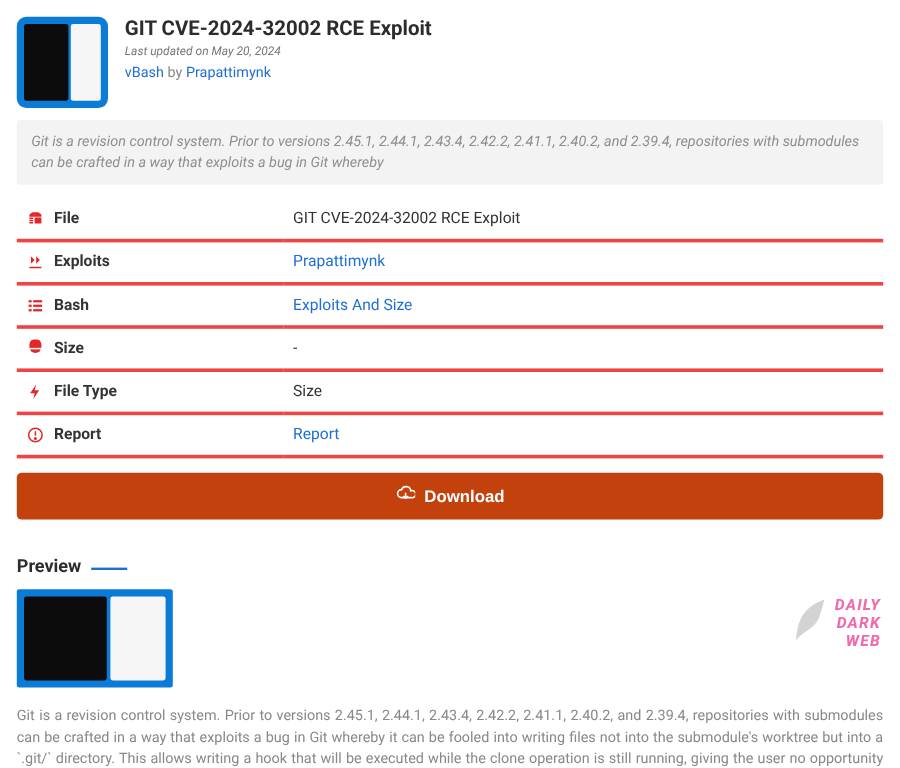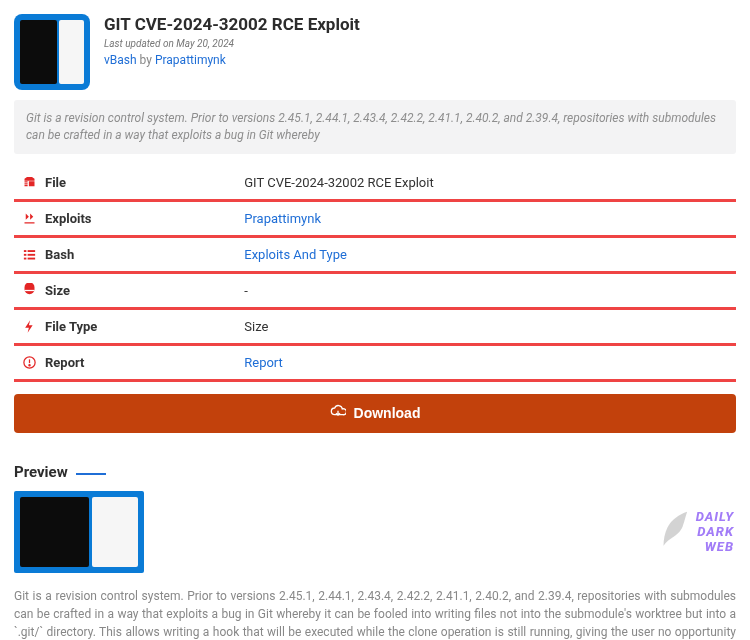--- a/index.html
+++ b/index.html
@@ -53,22 +53,22 @@
   .preview-head .underline { width: 30px; height: 2px; background: #1f6ed6; margin-top: 4px; }
 
   .preview-area { position: relative; margin-bottom: 14px; }
   .preview-img {
     width: 130px; height: 82px; background: #0a7bd6; border-radius: 2px;
     display: flex; align-items: center; justify-content: center; padding: 6px;
   }
   .preview-img .thumb-inner { width: 100%; height: 100%; display: flex; gap: 3px; }
 
   .watermark {
-    position: absolute; right: 2px; top: 18px; width: 110px; text-align: right;
-    color: #8b5cf6; font-weight: 800; font-size: 13px; letter-spacing: 1px;
+    position: absolute; right: 2px; top: 6px; width: 110px; text-align: right;
+    color: #ec4899; font-weight: 800; font-size: 13px; letter-spacing: 1px;
     display: flex; gap: 6px; align-items: center; justify-content: flex-end;
     opacity: 0.8; font-style: italic;
   }
   .watermark svg { width: 32px; height: 42px; fill: #c9c9c9; }
 
   .desc { color: #888; font-size: 12px; line-height: 1.5; text-align: justify; }
 </style>
 </head>
 <body>
 
@@ -123,21 +123,21 @@
               <rect x="3" y="5" width="4" height="3"></rect>
               <rect x="9" y="5" width="12" height="3"></rect>
               <rect x="3" y="11" width="4" height="3"></rect>
               <rect x="9" y="11" width="12" height="3"></rect>
               <rect x="3" y="17" width="4" height="3"></rect>
               <rect x="9" y="17" width="12" height="3"></rect>
             </svg>
           </span>
           <span>Bash</span>
         </td>
-        <td><a href="#" class="link">Exploits And Type</a></td>
+        <td><a href="#" class="link">Exploits And Size</a></td>
       </tr>
       <tr>
         <td>
           <span class="ic">
             <svg viewBox="0 0 24 24" fill="currentColor">
               <path d="M4 7a8 8 0 0 1 16 0v3a8 8 0 0 1-16 0V7z"></path>
               <rect x="4" y="11" width="16" height="2" fill="#fff"></rect>
             </svg>
           </span>
           <span>Size</span>

